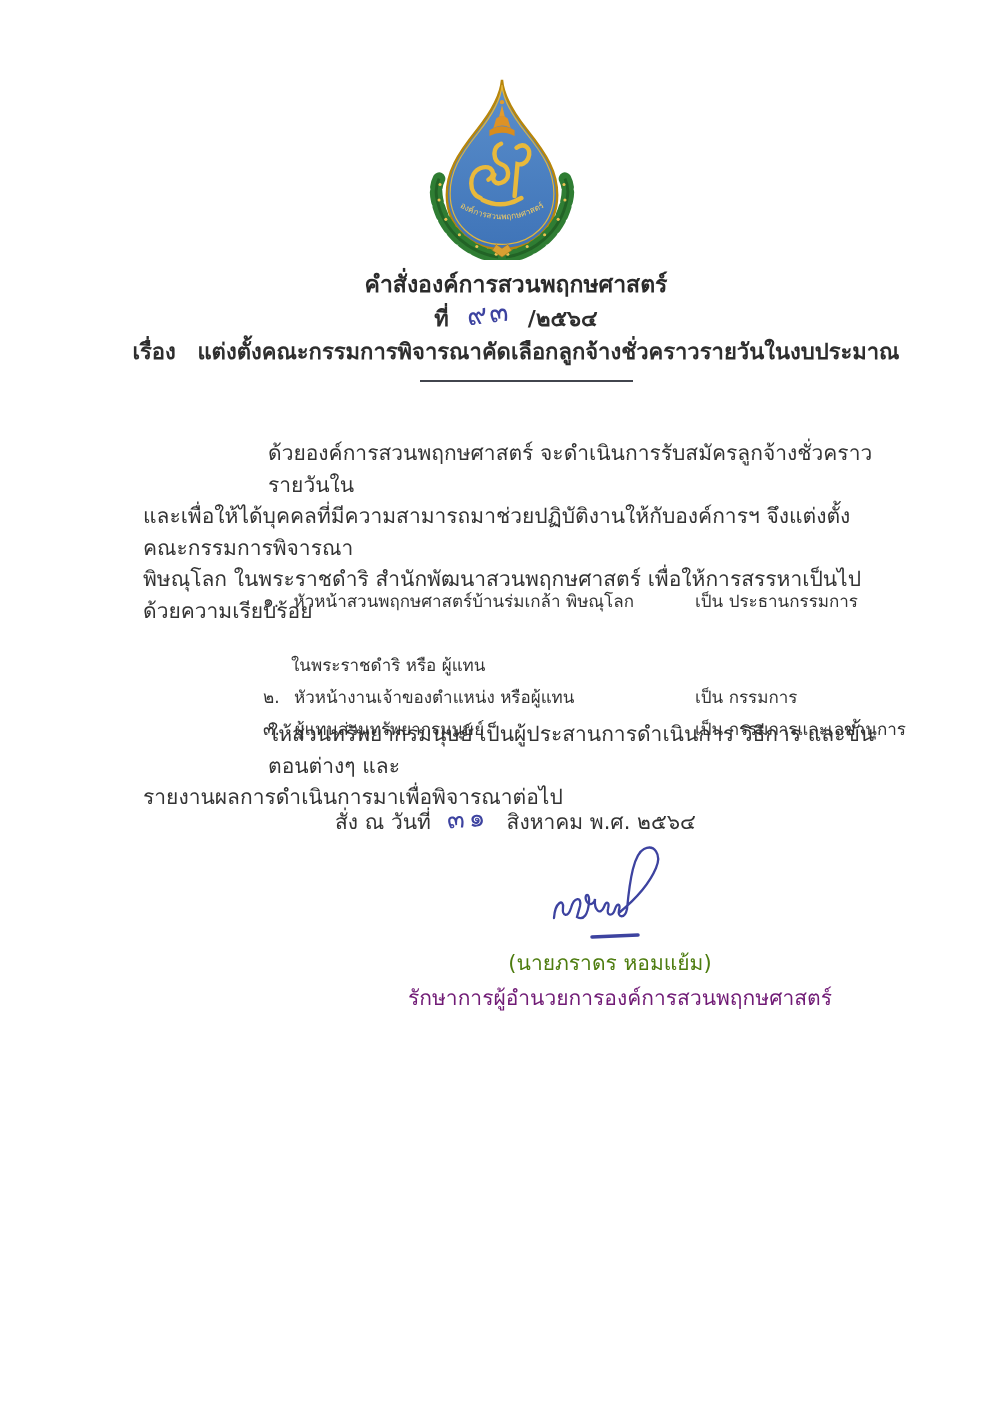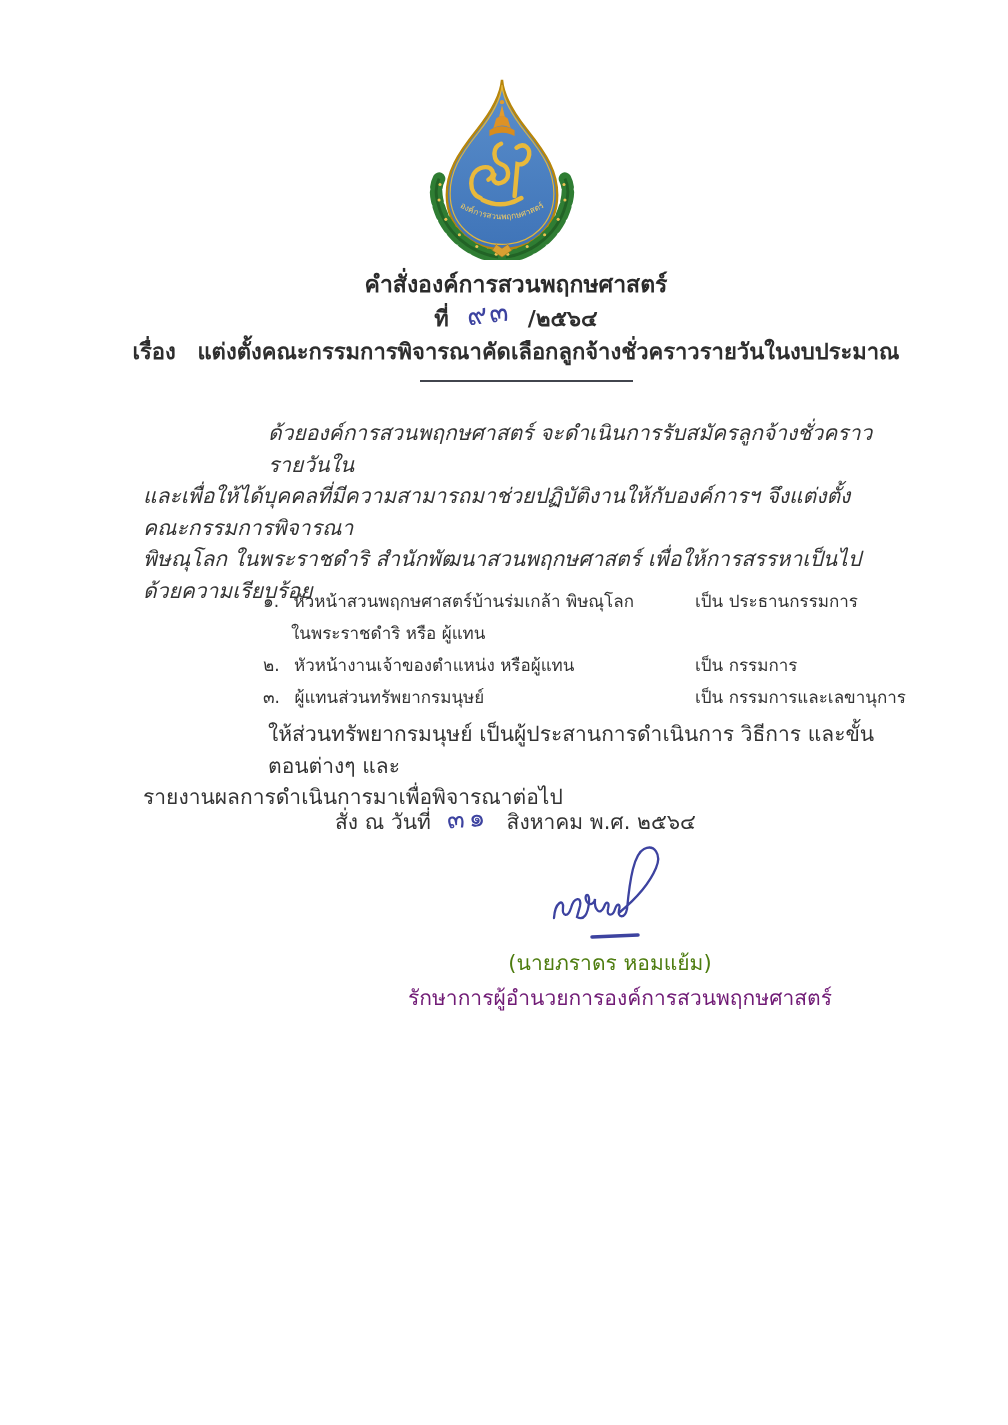--- a/index.html
+++ b/index.html
@@ -14,21 +14,21 @@
   .hand{color:#3d43a0;display:inline-block;font-size:28px;font-weight:normal;
         transform:rotate(-7deg) translateY(-3px);margin:0 10px;letter-spacing:2px;}
   .hand-sm{color:#3d43a0;display:inline-block;font-size:26px;font-weight:normal;
         transform:rotate(-4deg) translateY(-2px);margin:0 9px;letter-spacing:4px;}
   .divider{height:2px;background:#42454e;}
   .bodytext{font-size:21px;line-height:31.5px;color:#333;}
   .indent{padding-left:125px;}
   .row{position:relative;line-height:32px;font-size:17px;color:#333;}
   .row .num{margin-right:9px;}
   .role{position:absolute;left:432px;top:0;}
-  .cont{padding-left:28px;}
+  .cont{padding-left:28px;margin-top:32px;}
   .dateline{font-size:21px;color:#333;}
   .dateline .suf{margin-left:2px;text-align:center;}
   .name-line{font-size:21px;text-align:center;color:#4d7c0f;}
   .title-line{font-size:21px;text-align:center;color:#701a75;}
 </style>
 </head>
 <body>
 
 <div class="page">
 
@@ -93,21 +93,21 @@
       <span>/๒๕๖๔</span>
     </div>
     <div class="subject">
       <span class="lbl">เรื่อง</span>
       <span>แต่งตั้งคณะกรรมการพิจารณาคัดเลือกลูกจ้างชั่วคราวรายวันในงบประมาณ</span>
     </div>
   </div>
 
   <div class="abs divider" style="left:420px;top:380px;width:213px;"></div>
 
-  <div class="abs bodytext" style="left:143px;top:418px;width:737px;font-style:italic;">
+  <div class="abs bodytext" style="left:143px;top:438px;width:737px;">
     <div class="indent">ด้วยองค์การสวนพฤกษศาสตร์ จะดำเนินการรับสมัครลูกจ้างชั่วคราวรายวันใน</div>
     <div>และเพื่อให้ได้บุคคลที่มีความสามารถมาช่วยปฏิบัติงานให้กับองค์การฯ จึงแต่งตั้งคณะกรรมการพิจารณา</div>
     <div>พิษณุโลก ในพระราชดำริ  สำนักพัฒนาสวนพฤกษศาสตร์  เพื่อให้การสรรหาเป็นไปด้วยความเรียบร้อย</div>
   </div>
 
   <div class="abs" style="left:263px;top:585px;width:645px;">
     <div class="row">
       <span class="num">๑.</span>
       <span>หัวหน้าสวนพฤกษศาสตร์บ้านร่มเกล้า พิษณุโลก</span>
       <span class="role">เป็น ประธานกรรมการ</span>

